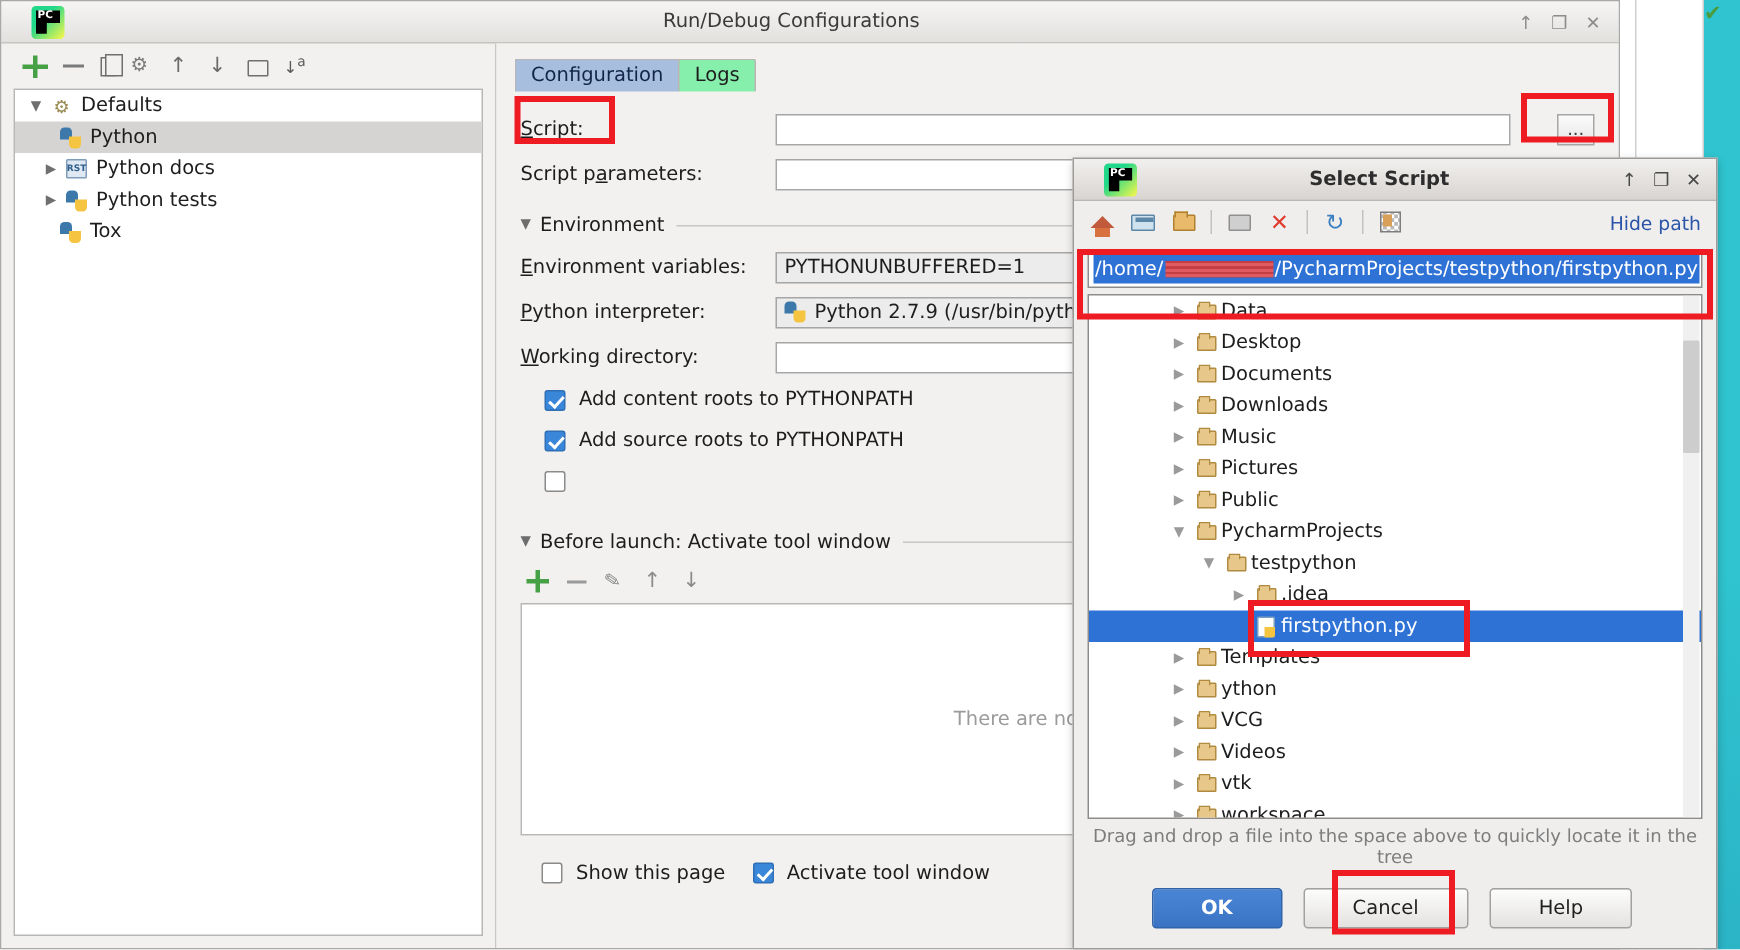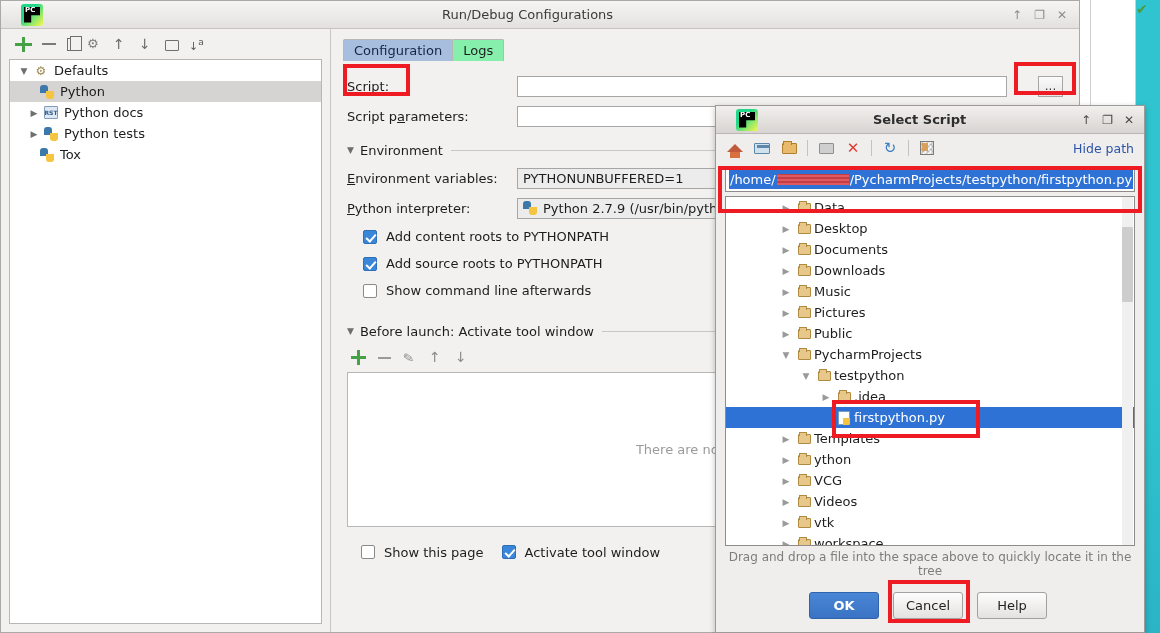--- a/index.html
+++ b/index.html
@@ -218,21 +218,21 @@
   .ft-ico { width:20px; flex:0 0 20px; display:flex; align-items:center; justify-content:center; }
   .ft-file { width:12px; height:14px; background:#fff; border:1px solid #7a9ec0; position:relative; border-radius:1px;}
   .ft-file::after{content:"";position:absolute;right:-1px;bottom:-1px;width:7px;height:7px;background:#f5c542;border-radius:0 0 2px 0;}
   .ft-scroll {
     position:absolute; right:1px; top:30px; width:11px; height:75px; background:#cdcdcd; border-radius:1px;
   }
   .ft-track { position:absolute; right:1px; top:0; width:11px; bottom:0; background:#f0f0f0; }
   .hint { text-align:center; font-size:12px; color:#7d7d7d; padding:4px 0 0 0; }
   .d-footer { height:54px; display:flex; align-items:center; justify-content:center; gap:14px; padding-right:4px;}
   .dbtn {
-    min-width:70px; height:27px; padding:0 4px; border:1px solid #a3a1a0; border-radius:3px;
+    min-width:70px; height:27px; padding:0 32px; border:1px solid #a3a1a0; border-radius:3px;
     background:linear-gradient(to bottom,#fdfdfd,#e4e2e0); font-size:13px; color:#1f1f1f;
     display:flex; align-items:center; justify-content:center;
   }
   .dbtn.primary {
     background:linear-gradient(to bottom,#4a86d6,#3a73c4); border-color:#2f63ab; color:#fff; font-weight:bold;
   }
 </style>
 </head>
 <body>
 
@@ -345,32 +345,35 @@
 
           <div class="frow">
             <div class="flabel"><u>P</u>ython interpreter:</div>
             <div class="finput gray">
               <span class="py-ico" style="margin-right:6px"></span>
               <span>Python 2.7.9 (/usr/bin/pytho</span>
             </div>
           </div>
 
 
+          <div class="frow">
+            <div class="flabel"><u>W</u>orking directory:</div>
+            <div class="finput"></div>
+          </div>
 
           <div class="cbrow">
             <span class="cbox on"></span>
             <span class="cb-label">Add content roots to PYTHONPATH</span>
           </div>
           <div class="cbrow">
             <span class="cbox on"></span>
             <span class="cb-label">Add source roots to PYTHONPATH</span>
           </div>
           <div class="cbrow">
             <span class="cbox"></span>
-            <span class="cb-label">Show command line afterwards</span>
           </div>
 
           <div class="sep-head" style="margin-top:14px">
             <span class="caret">▼</span>
             <span class="stext">Before launch: Activate tool window</span>
             <span class="sline"></span>
           </div>
 
           <div class="bl-toolbar">
             <span class="bl-ico bl-plus"></span>

